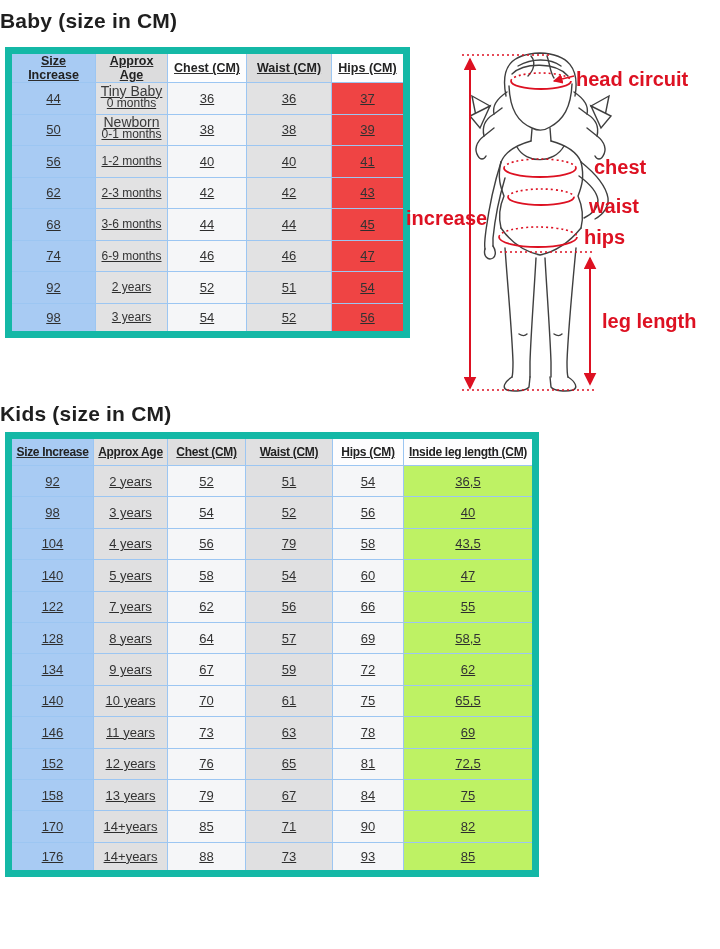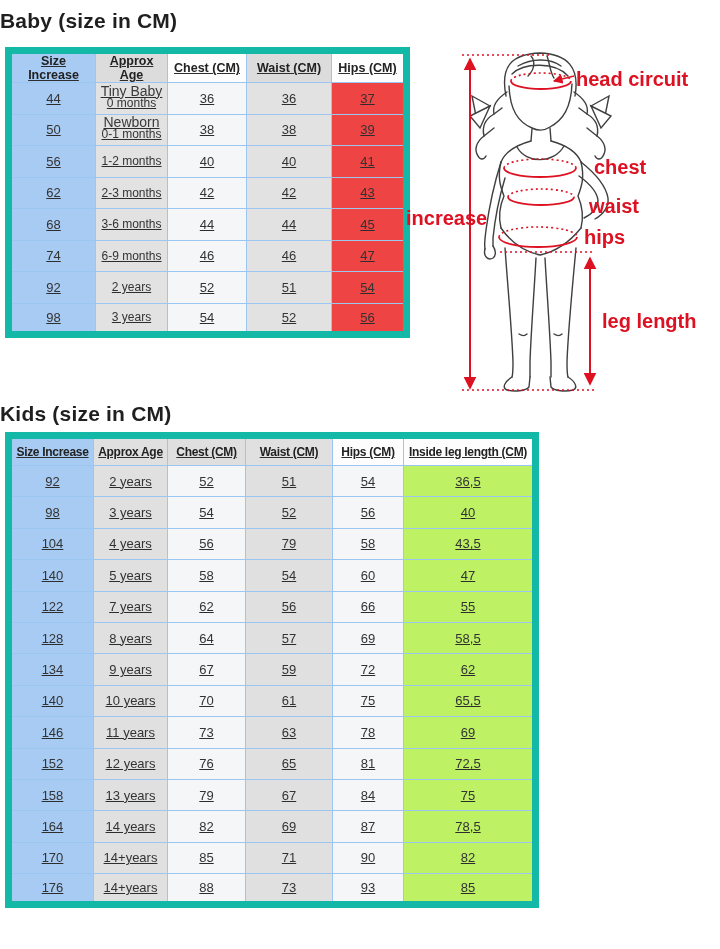--- a/index.html
+++ b/index.html
@@ -258,28 +258,20 @@
         </tr>
         <tr>
           <td>158</td>
           <td>13 years</td>
           <td>79</td>
           <td>67</td>
           <td>84</td>
           <td>75</td>
         </tr>
         <tr>
-          <td>164</td>
-          <td>14 years</td>
-          <td>82</td>
-          <td>69</td>
-          <td>87</td>
-          <td>78,5</td>
-        </tr>
-        <tr>
           <td>170</td>
           <td>14+years</td>
           <td>85</td>
           <td>71</td>
           <td>90</td>
           <td>82</td>
         </tr>
         <tr>
           <td>176</td>
           <td>14+years</td>

